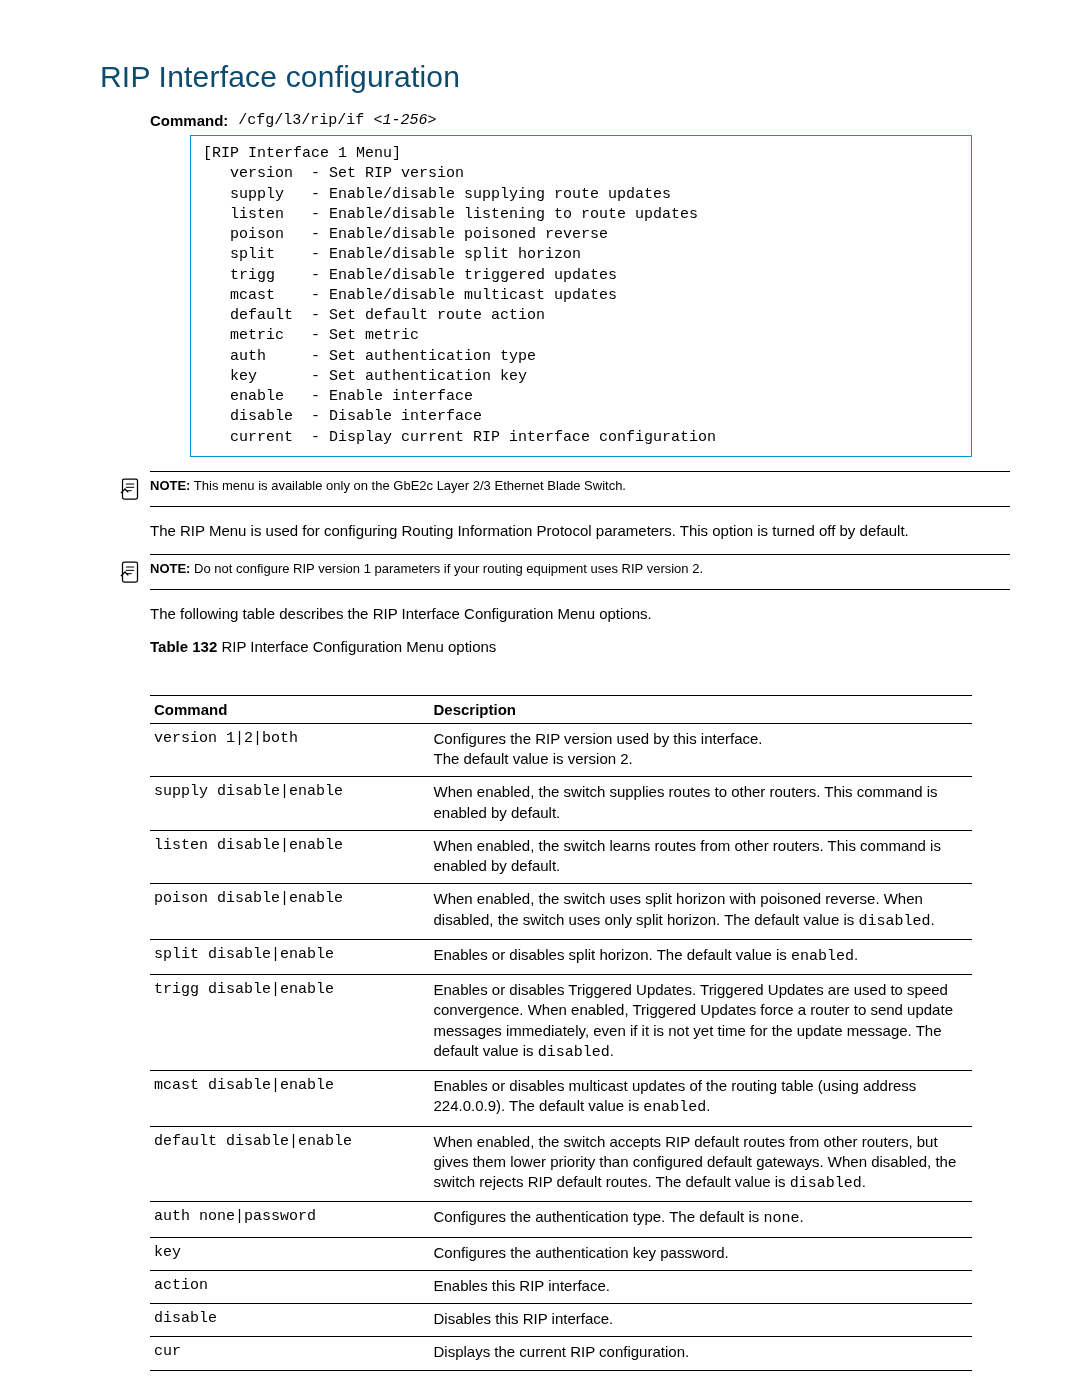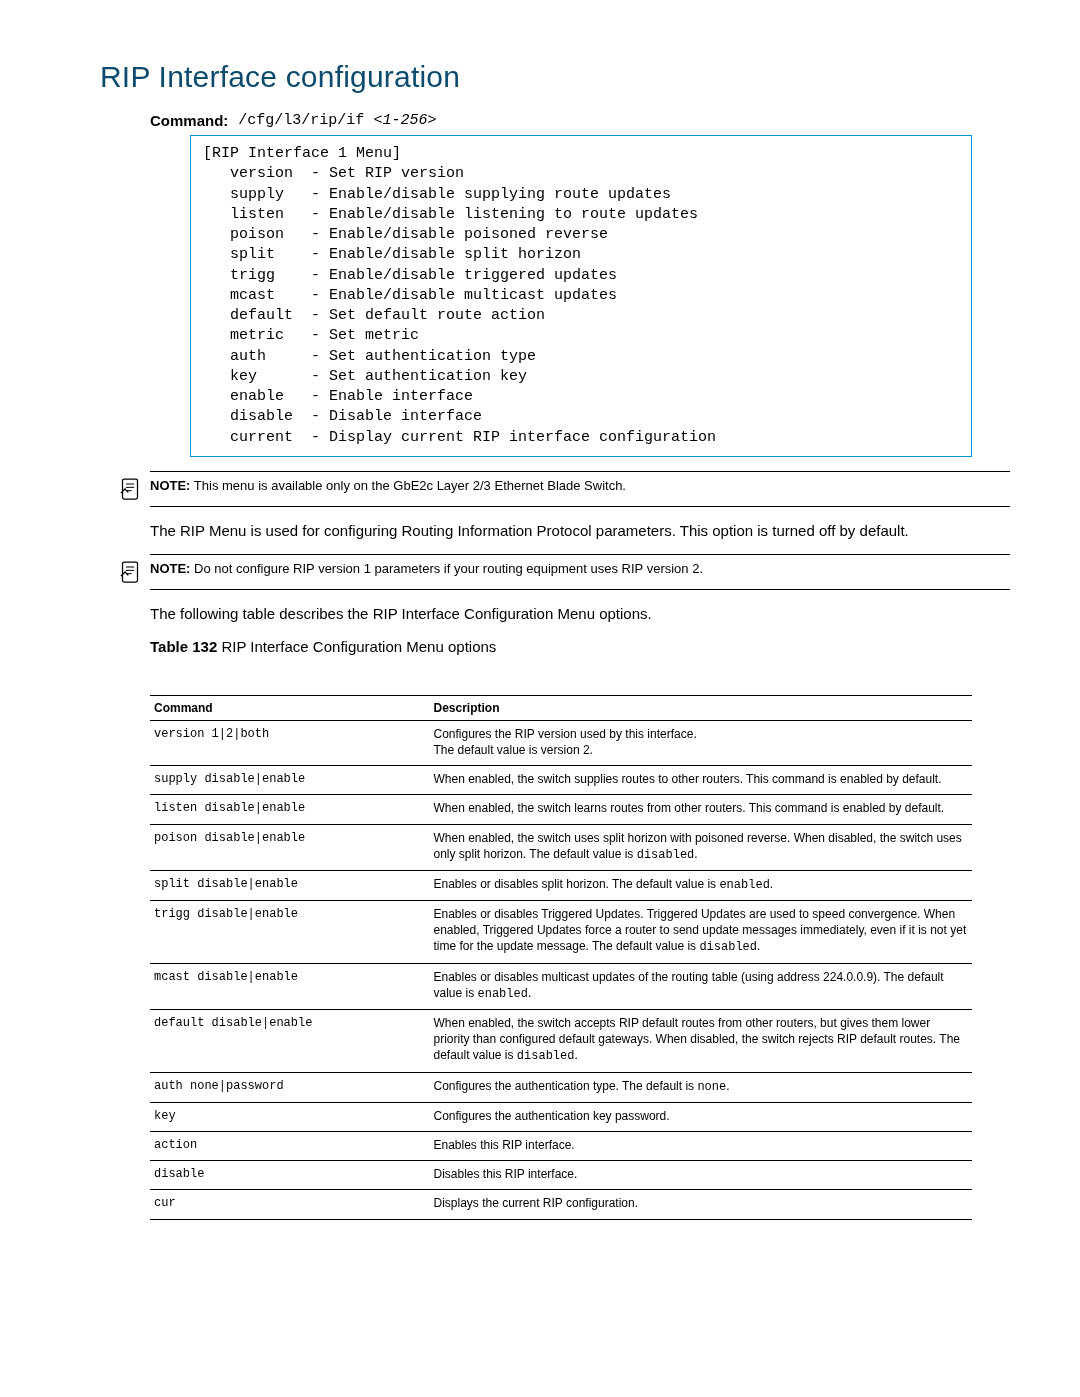--- a/index.html
+++ b/index.html
@@ -60,21 +60,21 @@
   }
   .table-caption {
     margin: 6px 0 6px 50px;
     font-size: 15px;
   }
   .table-caption b { font-weight: bold; }
   table {
     border-collapse: collapse;
     margin-left: 50px;
     width: calc(100% - 88px);
-    font-size: 12px;
+    font-size: 15px;
     margin-top: 40px;
   }
   thead th {
     text-align: left;
     font-weight: bold;
     border-top: 1.5px solid #000;
     border-bottom: 1px solid #000;
     padding: 5px 4px;
   }
   tbody td {

